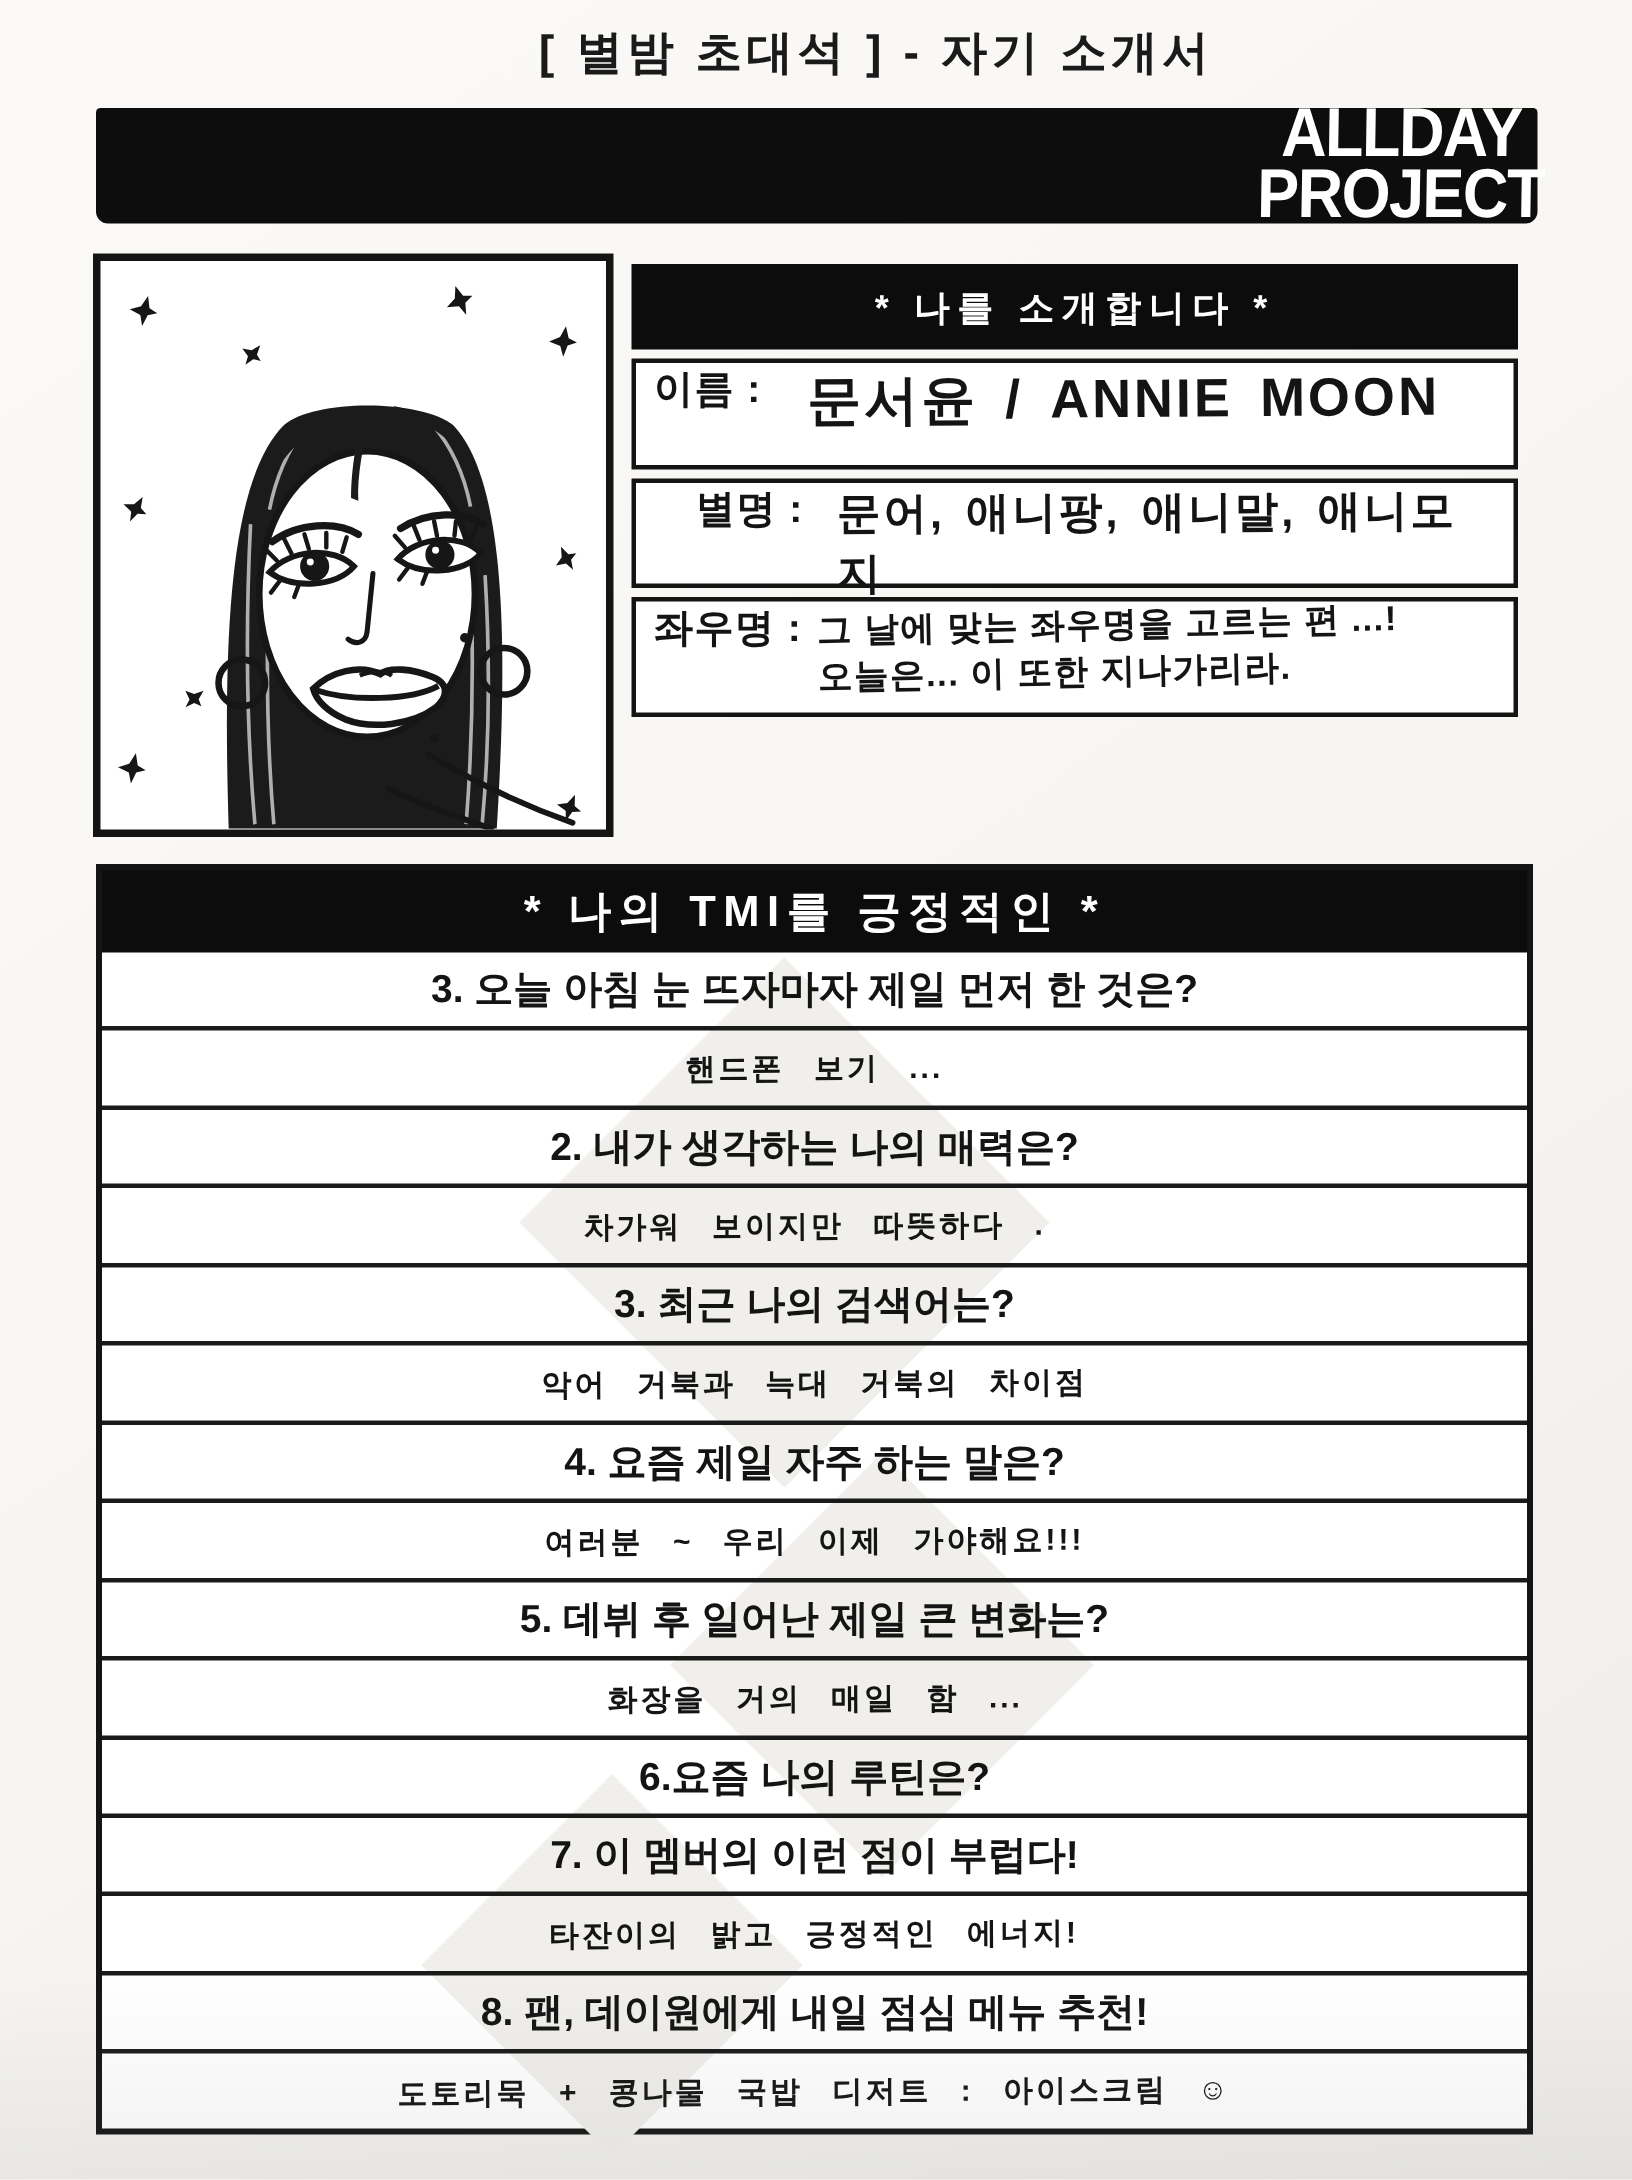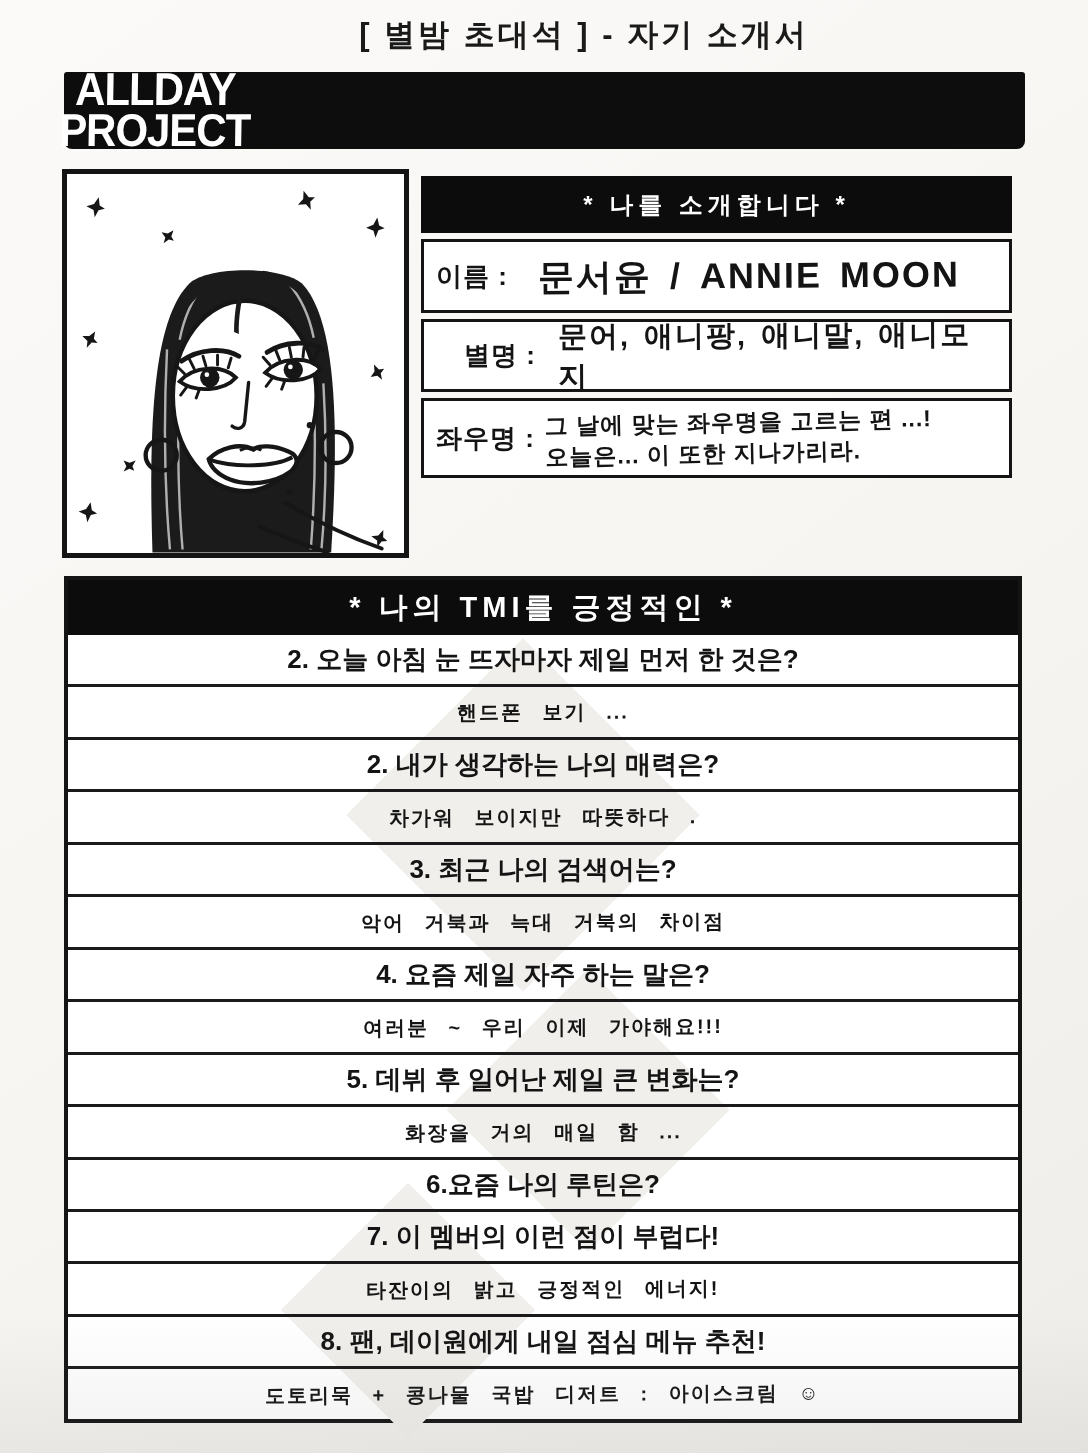--- a/index.html
+++ b/index.html
@@ -17,21 +17,21 @@
   .page-title{
     position:absolute;top:14px;left:0;width:100%;
     text-align:center;font-size:31px;font-weight:700;letter-spacing:3px;
     color:#1a1a1a;
     padding-left:40px;
   }
   
   .logo-bar{
     position:absolute;left:64px;top:72px;width:961px;height:77px;
     background:#0d0d0d;border-radius:3px 3px 8px 8px;
-    display:flex;flex-direction:column;align-items:flex-start;justify-content:center;
+    display:flex;flex-direction:column;align-items:flex-end;justify-content:center;
   }
   .logo-stack{transform:scale(1.05,1.15) skewX(-1deg);text-align:center;}
   .logo-line{
     color:#ffffff;font-weight:800;font-size:40px;line-height:.88;
     letter-spacing:-1px;font-family:"Liberation Sans",sans-serif;
   }
   .logo-line.second{font-size:40px;}
   
   .portrait-box{
     position:absolute;left:62px;top:169px;width:347px;height:389px;
@@ -40,21 +40,21 @@
   .portrait-box svg{display:block;width:100%;height:100%;}
   
   .profile-panel{position:absolute;left:421px;top:176px;width:591px;}
   .profile-header{
     background:#0c0c0c;color:#fff;height:57px;
     display:flex;align-items:center;justify-content:center;
     font-size:24px;font-weight:800;letter-spacing:5px;margin-bottom:6px;
   }
   .p-row{
     background:#fff;border:3px solid #141414;margin-bottom:6px;
-    display:flex;align-items:center;padding:0 12px;box-sizing:border-box;
+    display:flex;align-items:flex-start;padding:0 12px;box-sizing:border-box;
   }
   .p-label{font-weight:800;font-size:26px;letter-spacing:1px;white-space:nowrap;flex:none;}
   .hand{font-weight:600;letter-spacing:2px;}
   .row-name{height:74px;}
   .row-name .p-value{font-size:36px;margin-left:30px;word-spacing:6px;transform:rotate(-.4deg);}
   .row-nick{height:73px;padding-left:40px;}
   .row-nick .p-value{font-size:29px;margin-left:22px;word-spacing:4px;transform:rotate(-.3deg);}
   .row-role{height:64px;}
   .row-role .p-value{font-size:32px;margin-left:34px;word-spacing:26px;letter-spacing:6px;}
   .row-motto{height:80px;margin-bottom:0;}
@@ -216,21 +216,21 @@
     </div>
   </div>
 
   <div class="tmi-section">
     <div class="tmi-watermark wm1"></div>
     <div class="tmi-watermark wm2"></div>
     <div class="tmi-watermark wm3"></div>
 
     <div class="tmi-header" style="border-top:none;">* 나의 TMI를 긍정적인 *</div>
 
-    <div class="tmi-row tmi-q" style="border-top:none;">2. 오늘 아침 눈 뜨자마자 제일 먼저 한 것은?</div>
+    <div class="tmi-row tmi-q" style="border-top:none;">3. 오늘 아침 눈 뜨자마자 제일 먼저 한 것은?</div>
     <div class="tmi-row tmi-a">
         <span>핸드폰  보기 ...</span>
       </div>
     <div class="tmi-row tmi-q">2. 내가 생각하는 나의 매력은?</div>
     <div class="tmi-row tmi-a">
         <span>차가워  보이지만  따뜻하다 .</span>
       </div>
     <div class="tmi-row tmi-q">3. 최근 나의 검색어는?</div>
     <div class="tmi-row tmi-a">
         <span>악어 거북과 늑대 거북의 차이점</span>

